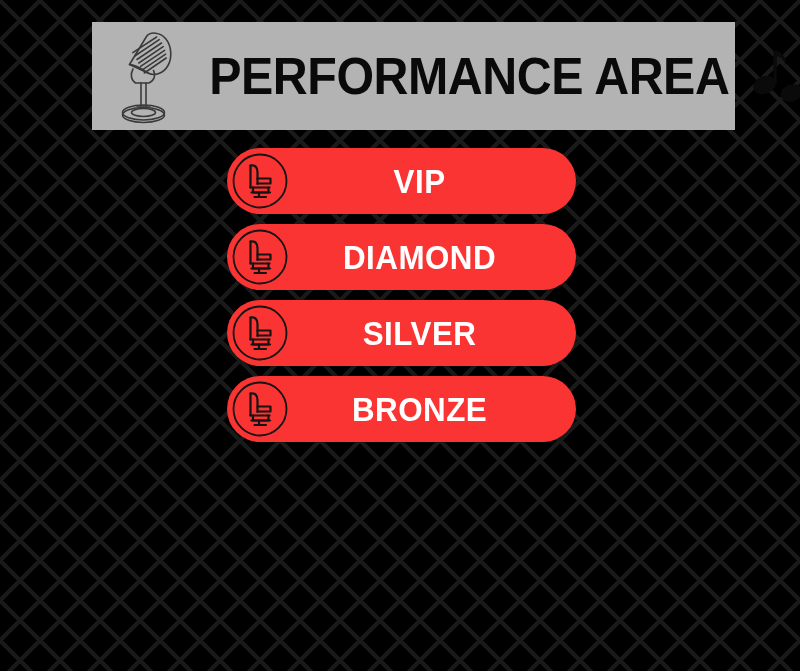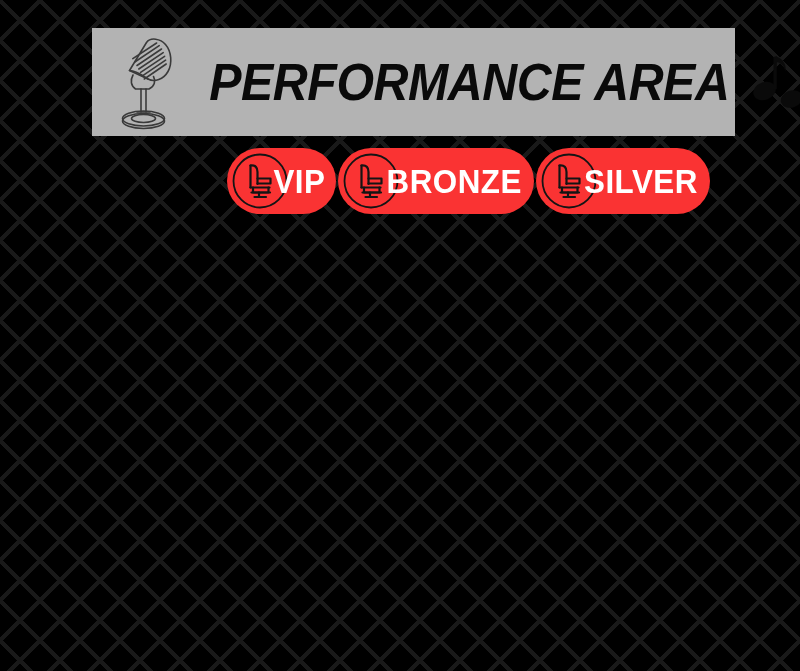--- a/index.html
+++ b/index.html
@@ -36,28 +36,27 @@
         #191919 26px,
         #191919 30px);
     background-size: 40px 40px, 40px 40px;
     background-position: 0 0, 0 0;
   }
 
   
   .header-banner {
     position: absolute;
     left: 92px;
-    top: 28px;
+    top: 22px;
     width: 643px;
     height: 108px;
     background: #b3b3b3;
     display: flex;
     align-items: center;
     padding: 0 14px 0 12px;
-    font-style: italic;
   }
 
   .mic-icon {
     flex: 0 0 auto;
     width: 78px;
     height: 100px;
     display: block;
   }
 
   .header-title {
@@ -82,22 +81,22 @@
     margin-left: 2px;
   }
 
   
   .tier-list {
     position: absolute;
     left: 227px;
     top: 148px;
     width: 349px;
     display: flex;
-    flex-direction: row;
-    gap: 2px;
+    flex-direction: column;
+    gap: 10px;
     align-items: center;
   }
 
   .tier-button {
     position: relative;
     width: 349px;
     height: 66px;
     border: none;
     border-radius: 33px;
     background: #fa3333;
@@ -198,50 +197,66 @@
           <path d="M23.0 36.5 L23.0 41.5 L38.5 41.5 L38.5 36.5"></path>
           <path d="M21.5 41.5 L40.0 41.5"></path>
           <path d="M29.0 41.5 L29.0 45.5"></path>
           <path d="M24.5 46.0 L36.0 46.0"></path>
         </g>
       </svg>
       <span class="tier-label">VIP</span>
     </button>
 
 
-
+    <button class="tier-button">
+      <svg class="seat-icon" viewBox="0 0 60 60" aria-hidden="true">
+        <circle cx="30" cy="30" r="26.5" fill="none" stroke="#141414" stroke-width="1.8"></circle>
+        <g fill="none" stroke="#141414" stroke-width="2.2" stroke-linecap="round" stroke-linejoin="round">
+          <path d="M20.5 14.5 L20.5 36.5"></path>
+          <path d="M20.5 14.5 C25.5 14.0 27.5 16.5 27.5 21.0 L27.5 33.0"></path>
+          <path d="M20.5 36.5 L39.5 36.5"></path>
+          <path d="M27.5 27.5 L40.5 27.5 L40.5 32.5 L27.5 32.5"></path>
+          <path d="M23.0 36.5 L23.0 41.5 L38.5 41.5 L38.5 36.5"></path>
+          <path d="M21.5 41.5 L40.0 41.5"></path>
+          <path d="M29.0 41.5 L29.0 45.5"></path>
+          <path d="M24.5 46.0 L36.0 46.0"></path>
+        </g>
+      </svg>
+      <span class="tier-label">DIAMOND</span>
+    </button>
+
+
+    <button class="tier-button">
+      <svg class="seat-icon" viewBox="0 0 60 60" aria-hidden="true">
+        <circle cx="30" cy="30" r="26.5" fill="none" stroke="#141414" stroke-width="1.8"></circle>
+        <g fill="none" stroke="#141414" stroke-width="2.2" stroke-linecap="round" stroke-linejoin="round">
+          <path d="M20.5 14.5 L20.5 36.5"></path>
+          <path d="M20.5 14.5 C25.5 14.0 27.5 16.5 27.5 21.0 L27.5 33.0"></path>
+          <path d="M20.5 36.5 L39.5 36.5"></path>
+          <path d="M27.5 27.5 L40.5 27.5 L40.5 32.5 L27.5 32.5"></path>
+          <path d="M23.0 36.5 L23.0 41.5 L38.5 41.5 L38.5 36.5"></path>
+          <path d="M21.5 41.5 L40.0 41.5"></path>
+          <path d="M29.0 41.5 L29.0 45.5"></path>
+          <path d="M24.5 46.0 L36.0 46.0"></path>
+        </g>
+      </svg>
+      <span class="tier-label">SILVER</span>
+    </button>
 
     <button class="tier-button">
       <svg class="seat-icon" viewBox="0 0 60 60" aria-hidden="true">
         <circle cx="30" cy="30" r="26.5" fill="none" stroke="#141414" stroke-width="1.8"></circle>
         <g fill="none" stroke="#141414" stroke-width="2.2" stroke-linecap="round" stroke-linejoin="round">
           <path d="M20.5 14.5 L20.5 36.5"></path>
           <path d="M20.5 14.5 C25.5 14.0 27.5 16.5 27.5 21.0 L27.5 33.0"></path>
           <path d="M20.5 36.5 L39.5 36.5"></path>
           <path d="M27.5 27.5 L40.5 27.5 L40.5 32.5 L27.5 32.5"></path>
           <path d="M23.0 36.5 L23.0 41.5 L38.5 41.5 L38.5 36.5"></path>
           <path d="M21.5 41.5 L40.0 41.5"></path>
           <path d="M29.0 41.5 L29.0 45.5"></path>
           <path d="M24.5 46.0 L36.0 46.0"></path>
         </g>
       </svg>
       <span class="tier-label">BRONZE</span>
-    </button>
-
-    <button class="tier-button">
-      <svg class="seat-icon" viewBox="0 0 60 60" aria-hidden="true">
-        <circle cx="30" cy="30" r="26.5" fill="none" stroke="#141414" stroke-width="1.8"></circle>
-        <g fill="none" stroke="#141414" stroke-width="2.2" stroke-linecap="round" stroke-linejoin="round">
-          <path d="M20.5 14.5 L20.5 36.5"></path>
-          <path d="M20.5 14.5 C25.5 14.0 27.5 16.5 27.5 21.0 L27.5 33.0"></path>
-          <path d="M20.5 36.5 L39.5 36.5"></path>
-          <path d="M27.5 27.5 L40.5 27.5 L40.5 32.5 L27.5 32.5"></path>
-          <path d="M23.0 36.5 L23.0 41.5 L38.5 41.5 L38.5 36.5"></path>
-          <path d="M21.5 41.5 L40.0 41.5"></path>
-          <path d="M29.0 41.5 L29.0 45.5"></path>
-          <path d="M24.5 46.0 L36.0 46.0"></path>
-        </g>
-      </svg>
-      <span class="tier-label">SILVER</span>
     </button>
 
   </div>
 </div>
 
 </body></html>

